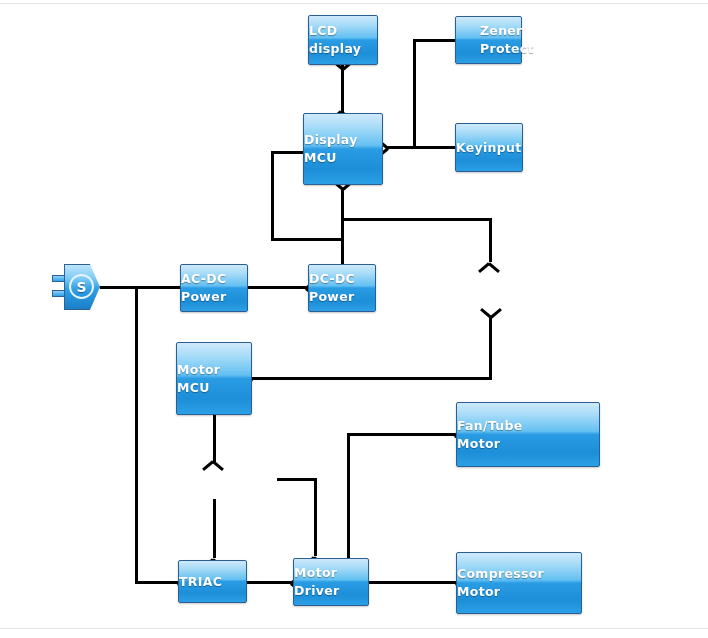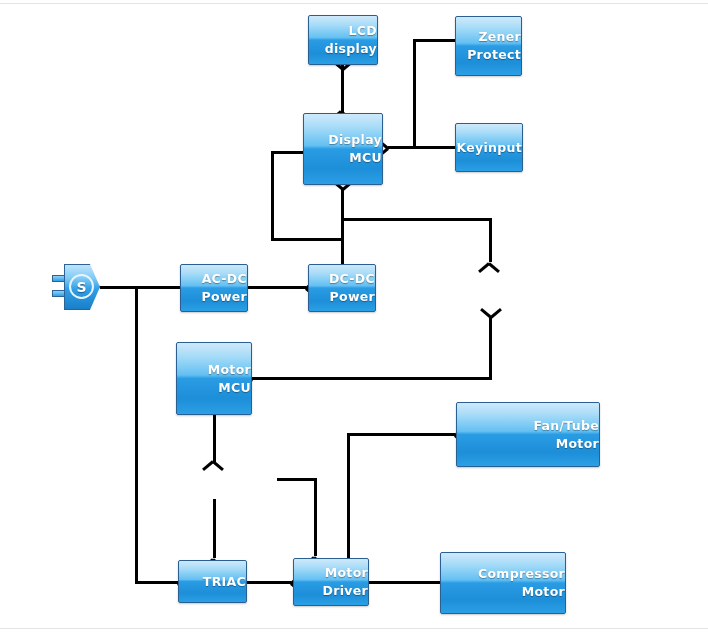--- a/index.html
+++ b/index.html
@@ -38,21 +38,21 @@
       linear-gradient(to bottom,
         #cfe9fb 0%,
         #a8dcf8 18%,
         #64c0f2 45%,
         #2a9ce4 50%,
         #1d8ed8 78%,
         #2ba0e6 100%);
     box-shadow: 0 1px 2px rgba(0,0,0,0.22);
     display: flex;
     flex-direction: column;
-    align-items: flex-end;
+    align-items: flex-start;
     justify-content: center;
     color: #ffffff;
     font-weight: bold;
     font-size: 12.5px;
     line-height: 18px;
     letter-spacing: 0.3px;
     text-align: center;
     text-shadow: 0 1px 1px rgba(0,0,0,0.35);
     white-space: nowrap;
   }
@@ -213,21 +213,21 @@
     <div class="prong p2"></div>
     <div class="body"></div>
     <div class="ring">S</div>
   </div>
 
   <div class="node" style="left:308px; top:15px; width:70px; height:50px;">
     <span class="ln">LCD</span>
     <span class="ln">display</span>
   </div>
 
-  <div class="node" style="left:455px; top:16px; width:67px; height:60px;">
+  <div class="node" style="left:455px; top:16px; width:67px; height:48px;padding-left:24px;">
     <span class="ln">Zener</span>
     <span class="ln">Protect</span>
   </div>
 
   <div class="node" style="left:303px; top:113px; width:80px; height:72px;">
     <span class="ln">Display</span>
     <span class="ln">MCU</span>
   </div>
 
   <div class="node" style="left:455px; top:123px; width:68px; height:49px;">
@@ -258,18 +258,18 @@
 
   <div class="node" style="left:178px; top:560px; width:69px; height:43px;">
     <span class="ln">TRIAC</span>
   </div>
 
   <div class="node" style="left:293px; top:558px; width:76px; height:48px;">
     <span class="ln">Motor</span>
     <span class="ln">Driver</span>
   </div>
 
-  <div class="node" style="left:440px; top:552px; width:126px; height:62px;">
+  <div class="node" style="left:456px; top:552px; width:126px; height:62px;">
     <span class="ln">Compressor</span>
     <span class="ln">Motor</span>
   </div>
 
 </div>
 
 </body></html>

